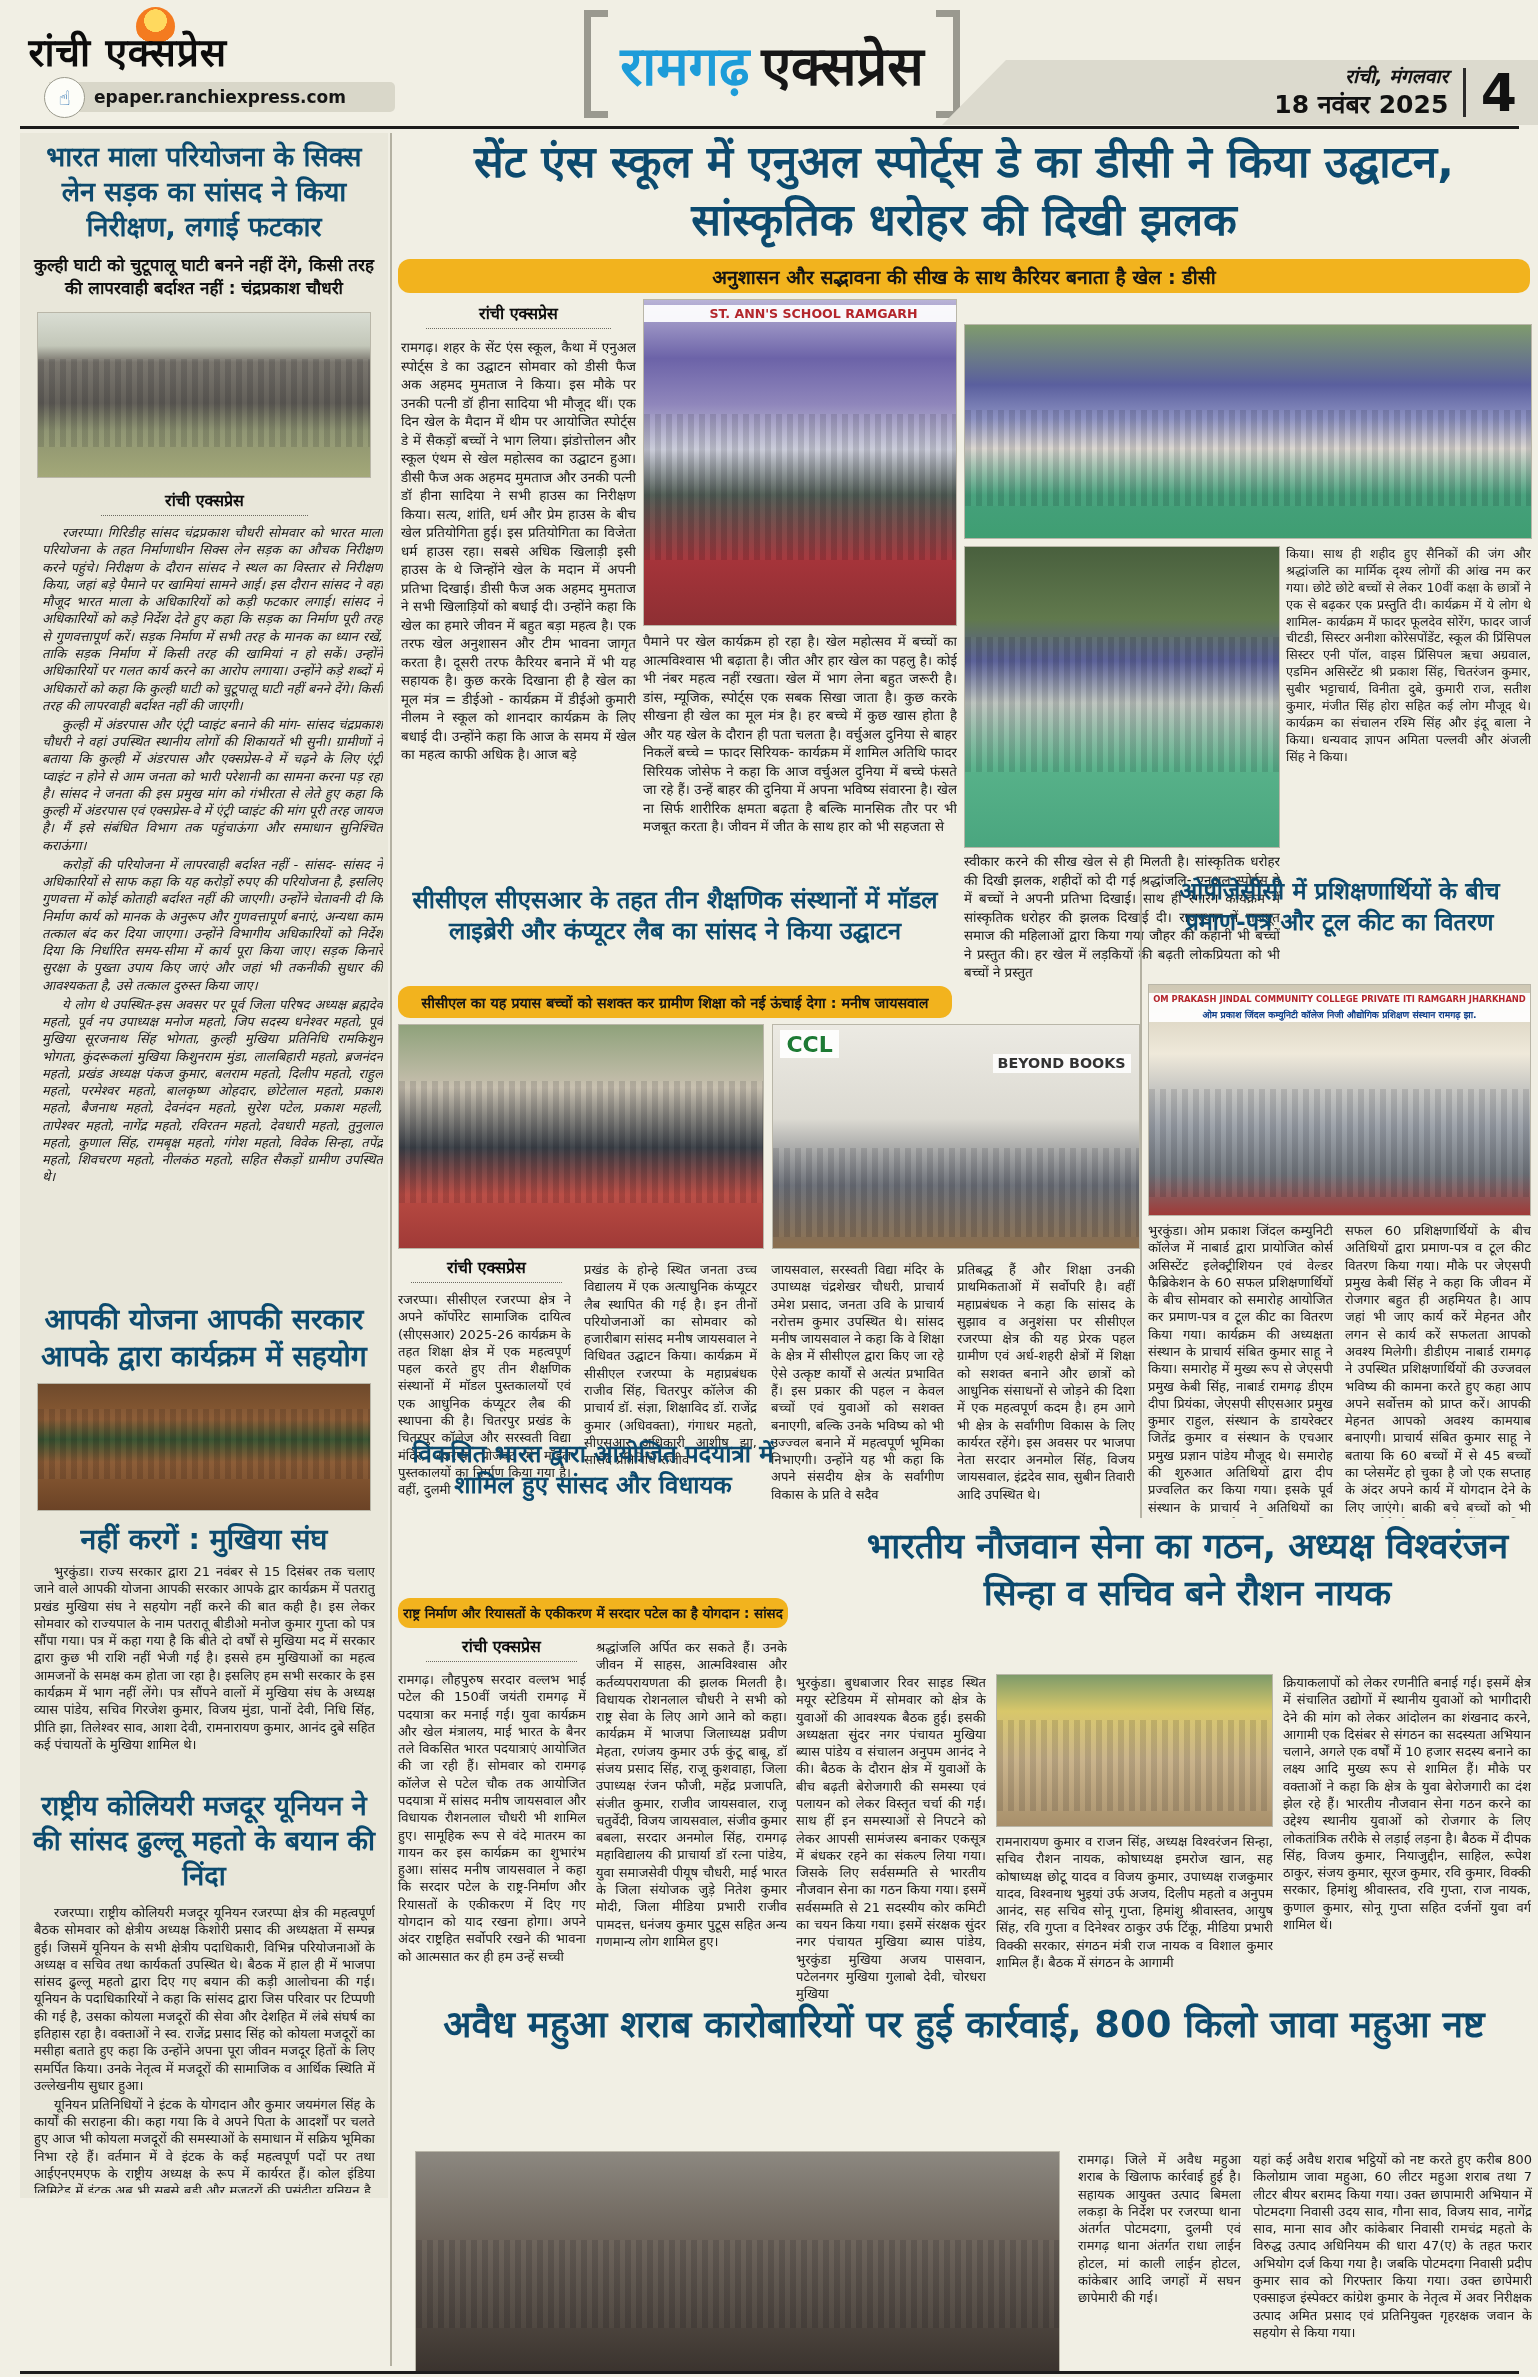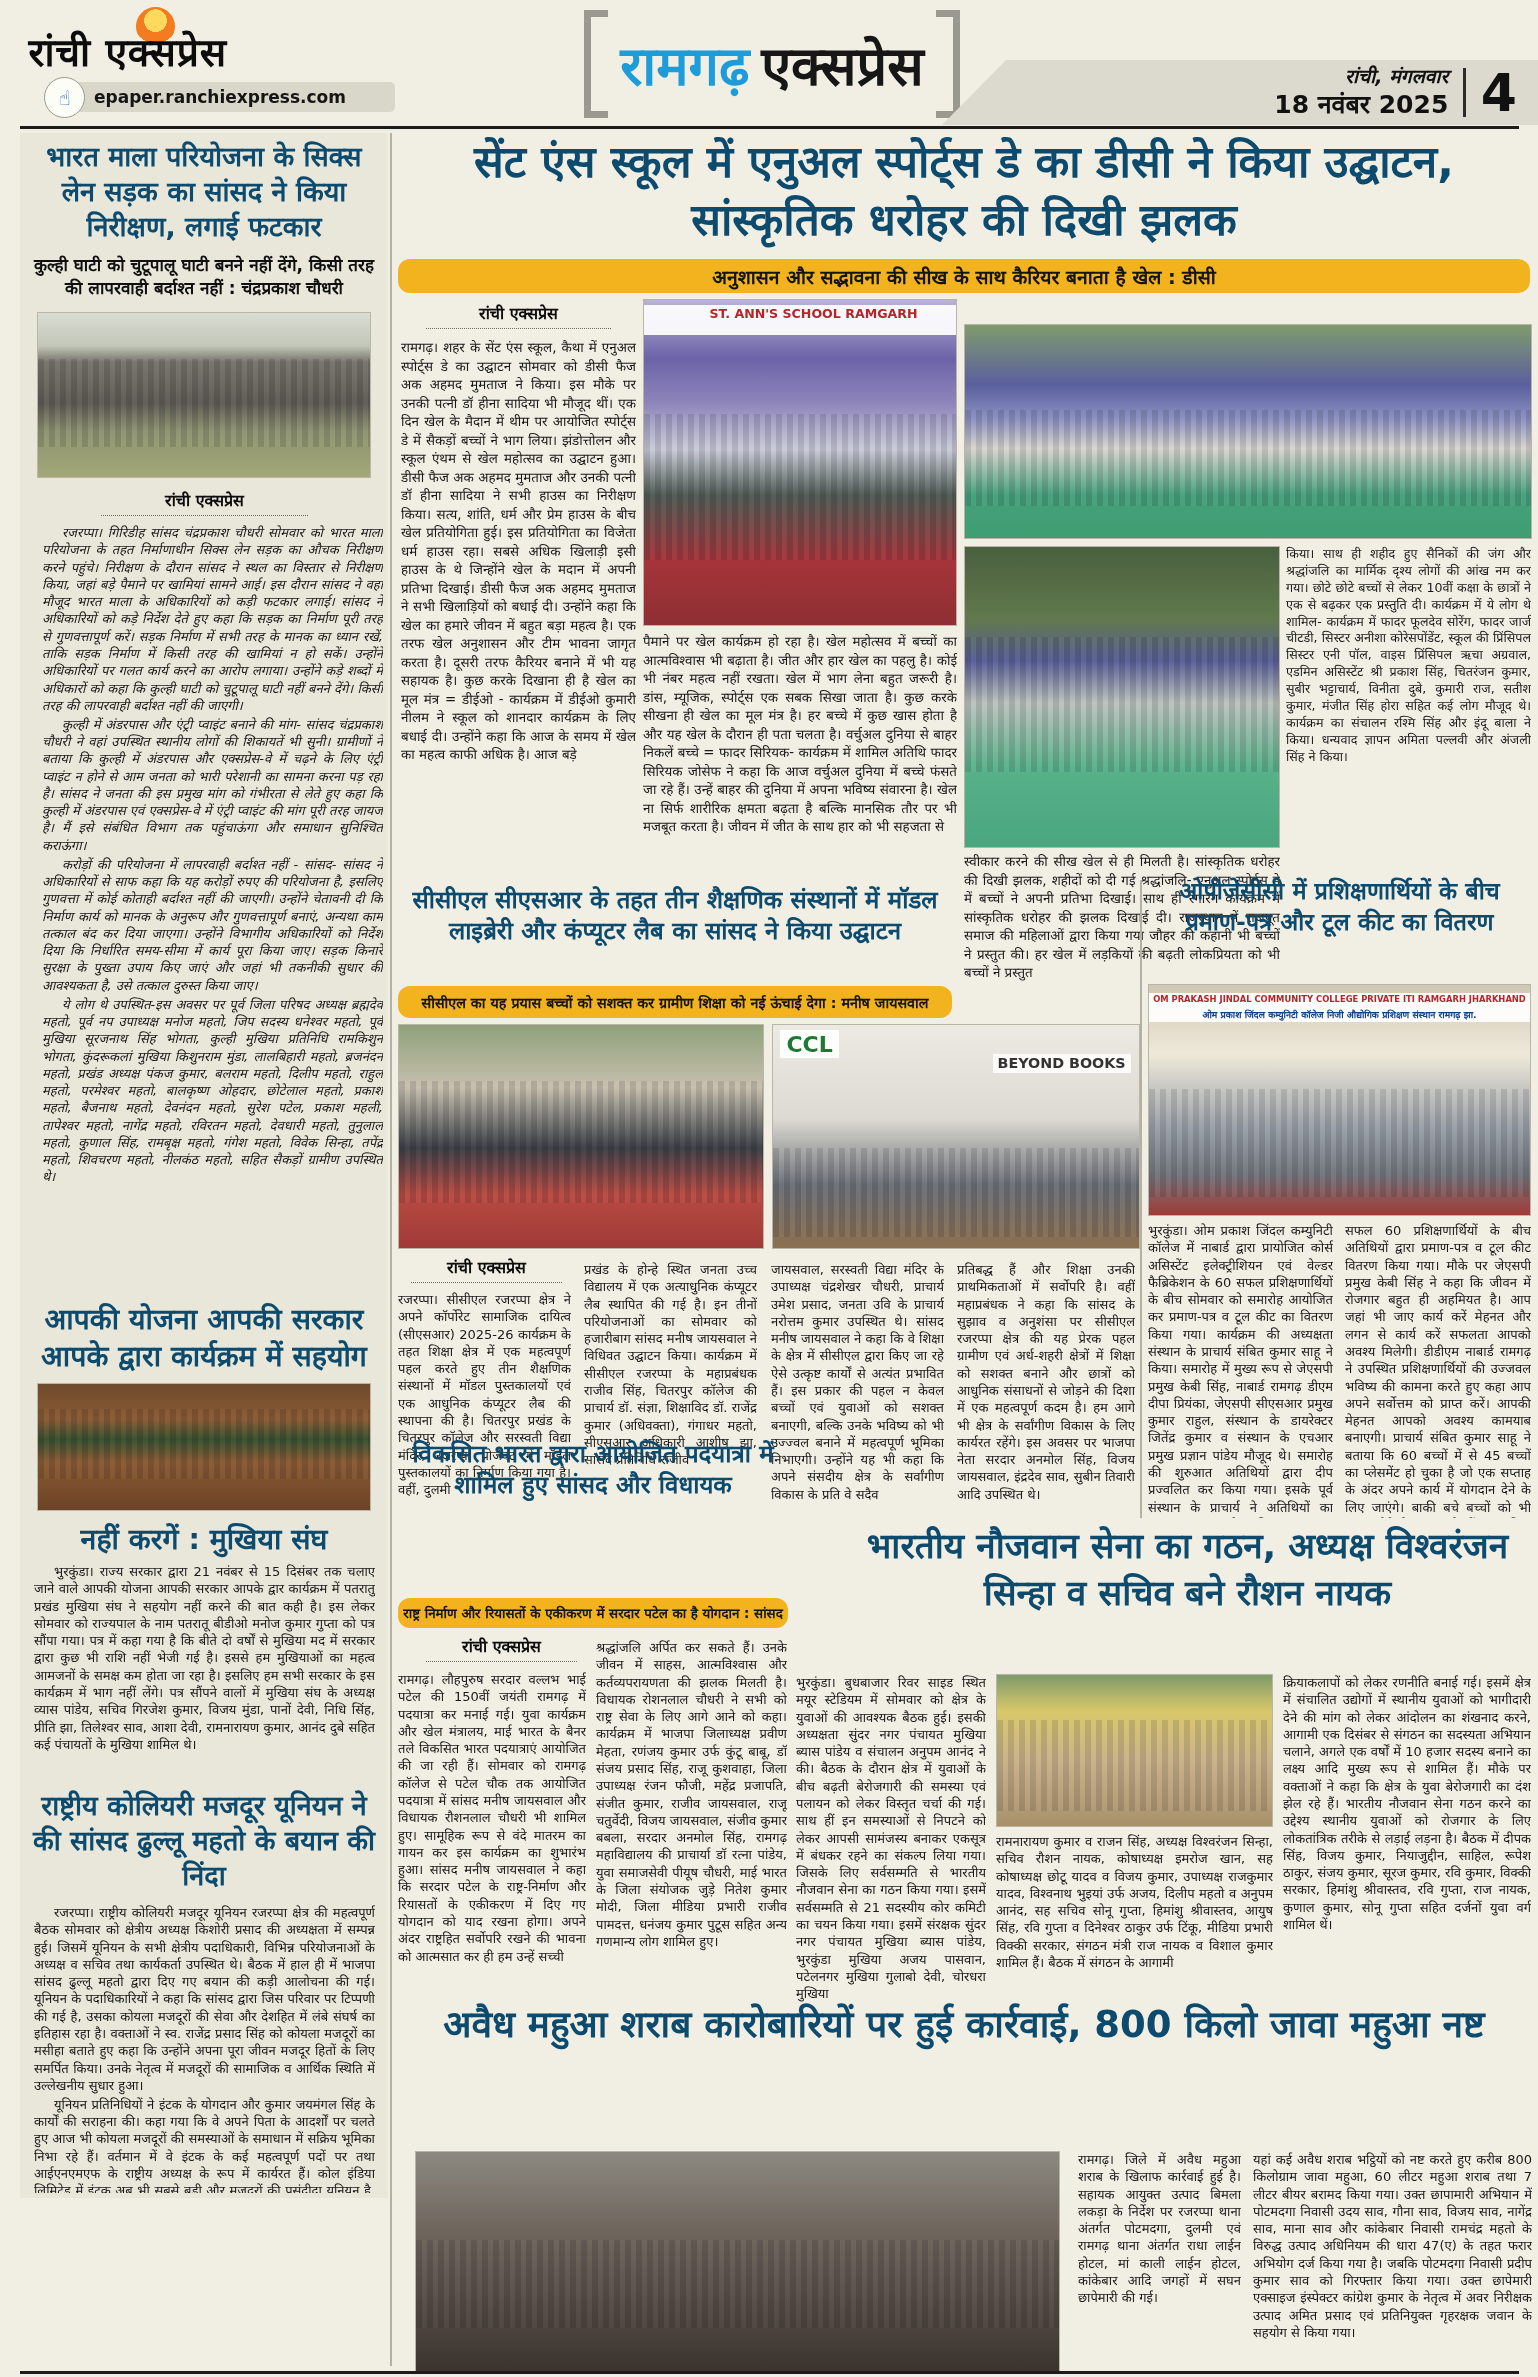--- a/index.html
+++ b/index.html
@@ -123,21 +123,21 @@
     <p>यूनियन प्रतिनिधियों ने इंटक के योगदान और कुमार जयमंगल सिंह के कार्यों की सराहना की। कहा गया कि वे अपने पिता के आदर्शों पर चलते हुए आज भी कोयला मजदूरों की समस्याओं के समाधान में सक्रिय भूमिका निभा रहे हैं। वर्तमान में वे इंटक के कई महत्वपूर्ण पदों पर तथा आईएनएमएफ के राष्ट्रीय अध्यक्ष के रूप में कार्यरत हैं। कोल इंडिया लिमिटेड में इंटक अब भी सबसे बड़ी और मजदूरों की पसंदीदा यूनियन है, जो संगठन के प्रति मजदूरों के विश्वास का प्रतीक है। इसी दौरान सांसद ढुल्लू महतो पर लगाए गए आरोपों और सोशल मीडिया पर प्रसारित हो रहे कथित वीडियो का भी जिक्र किया गया। यूनियन के सदस्यों ने कहा कि सांसद द्वारा हमारे नेता के खिलाफ की गई बयानबाजी और लगाए गए आरोप गलत और भ्रामक हैं। यूनियन ने इसकी कठोर निंदा करते हुए कहा कि ऐसे बयान मजदूर एकता को आहत करते हैं।</p>
   </div>
 
   <div class="abs hl" style="left:398px;top:133px;width:1132px;height:123px;font-size:44px;line-height:1.32;overflow:hidden;">सेंट एंस स्कूल में एनुअल स्पोर्ट्स डे का डीसी ने किया उद्घाटन, सांस्कृतिक धरोहर की दिखी झलक</div>
   <div class="abs yellow" style="left:398px;top:259px;width:1132px;height:34px;font-size:19.3px;">अनुशासन और सद्भावना की सीख के साथ कैरियर बनाता है खेल : डीसी</div>
 
   <div class="abs byline" style="left:426px;top:302px;width:185px;">रांची एक्सप्रेस</div>
   <div class="abs body-txt" style="left:401px;top:339px;width:235px;height:534px;font-size:13.4px;line-height:1.38;">रामगढ़। शहर के सेंट एंस स्कूल, कैथा में एनुअल स्पोर्ट्स डे का उद्घाटन सोमवार को डीसी फैज अक अहमद मुमताज ने किया। इस मौके पर उनकी पत्नी डॉ हीना सादिया भी मौजूद थीं। एक दिन खेल के मैदान में थीम पर आयोजित स्पोर्ट्स डे में सैकड़ों बच्चों ने भाग लिया। झंडोत्तोलन और स्कूल एंथम से खेल महोत्सव का उद्घाटन हुआ। डीसी फैज अक अहमद मुमताज और उनकी पत्नी डॉ हीना सादिया ने सभी हाउस का निरीक्षण किया। सत्य, शांति, धर्म और प्रेम हाउस के बीच खेल प्रतियोगिता हुई। इस प्रतियोगिता का विजेता धर्म हाउस रहा। सबसे अधिक खिलाड़ी इसी हाउस के थे जिन्होंने खेल के मदान में अपनी प्रतिभा दिखाई। डीसी फैज अक अहमद मुमताज ने सभी खिलाड़ियों को बधाई दी। उन्होंने कहा कि खेल का हमारे जीवन में बहुत बड़ा महत्व है। एक तरफ खेल अनुशासन और टीम भावना जागृत करता है। दूसरी तरफ कैरियर बनाने में भी यह सहायक है। कुछ करके दिखाना ही है खेल का मूल मंत्र = डीईओ - कार्यक्रम में डीईओ कुमारी नीलम ने स्कूल को शानदार कार्यक्रम के लिए बधाई दी। उन्होंने कहा कि आज के समय में खेल का महत्व काफी अधिक है। आज बड़े</div>
 
   <div class="photo ph-flag" style="left:643px;top:299px;width:314px;height:327px;">
-    <div class="pbanner" style="top:5px;font-size:12.6px;height:30px;line-height:18.5px;padding-left:27px;">ST. ANN'S SCHOOL RAMGARH</div>
+    <div class="pbanner" style="top:5px;font-size:12.6px;height:17px;line-height:18.5px;padding-left:27px;">ST. ANN'S SCHOOL RAMGARH</div>
     <div class="crowdlayer" style="top:35%;bottom:20%;"></div>
   </div>
   <div class="abs body-txt" style="left:643px;top:633px;width:314px;height:240px;font-size:13.4px;line-height:1.38;">पैमाने पर खेल कार्यक्रम हो रहा है। खेल महोत्सव में बच्चों का आत्मविश्वास भी बढ़ाता है। जीत और हार खेल का पहलु है। कोई भी नंबर महत्व नहीं रखता। खेल में भाग लेना बहुत जरूरी है। डांस, म्यूजिक, स्पोर्ट्स एक सबक सिखा जाता है। कुछ करके सीखना ही खेल का मूल मंत्र है। हर बच्चे में कुछ खास होता है और यह खेल के दौरान ही पता चलता है। वर्चुअल दुनिया से बाहर निकलें बच्चे = फादर सिरियक- कार्यक्रम में शामिल अतिथि फादर सिरियक जोसेफ ने कहा कि आज वर्चुअल दुनिया में बच्चे फंसते जा रहे हैं। उन्हें बाहर की दुनिया में अपना भविष्य संवारना है। खेल ना सिर्फ शारीरिक क्षमता बढ़ता है बल्कि मानसिक तौर पर भी मजबूत करता है। जीवन में जीत के साथ हार को भी सहजता से</div>
 
   <div class="photo ph-dance" style="left:964px;top:324px;width:568px;height:215px;">
     <div class="crowdlayer" style="top:40%;bottom:15%;"></div>
   </div>
 
   <div class="photo ph-parade" style="left:964px;top:546px;width:316px;height:302px;">
     <div class="crowdlayer" style="top:30%;bottom:25%;"></div>

